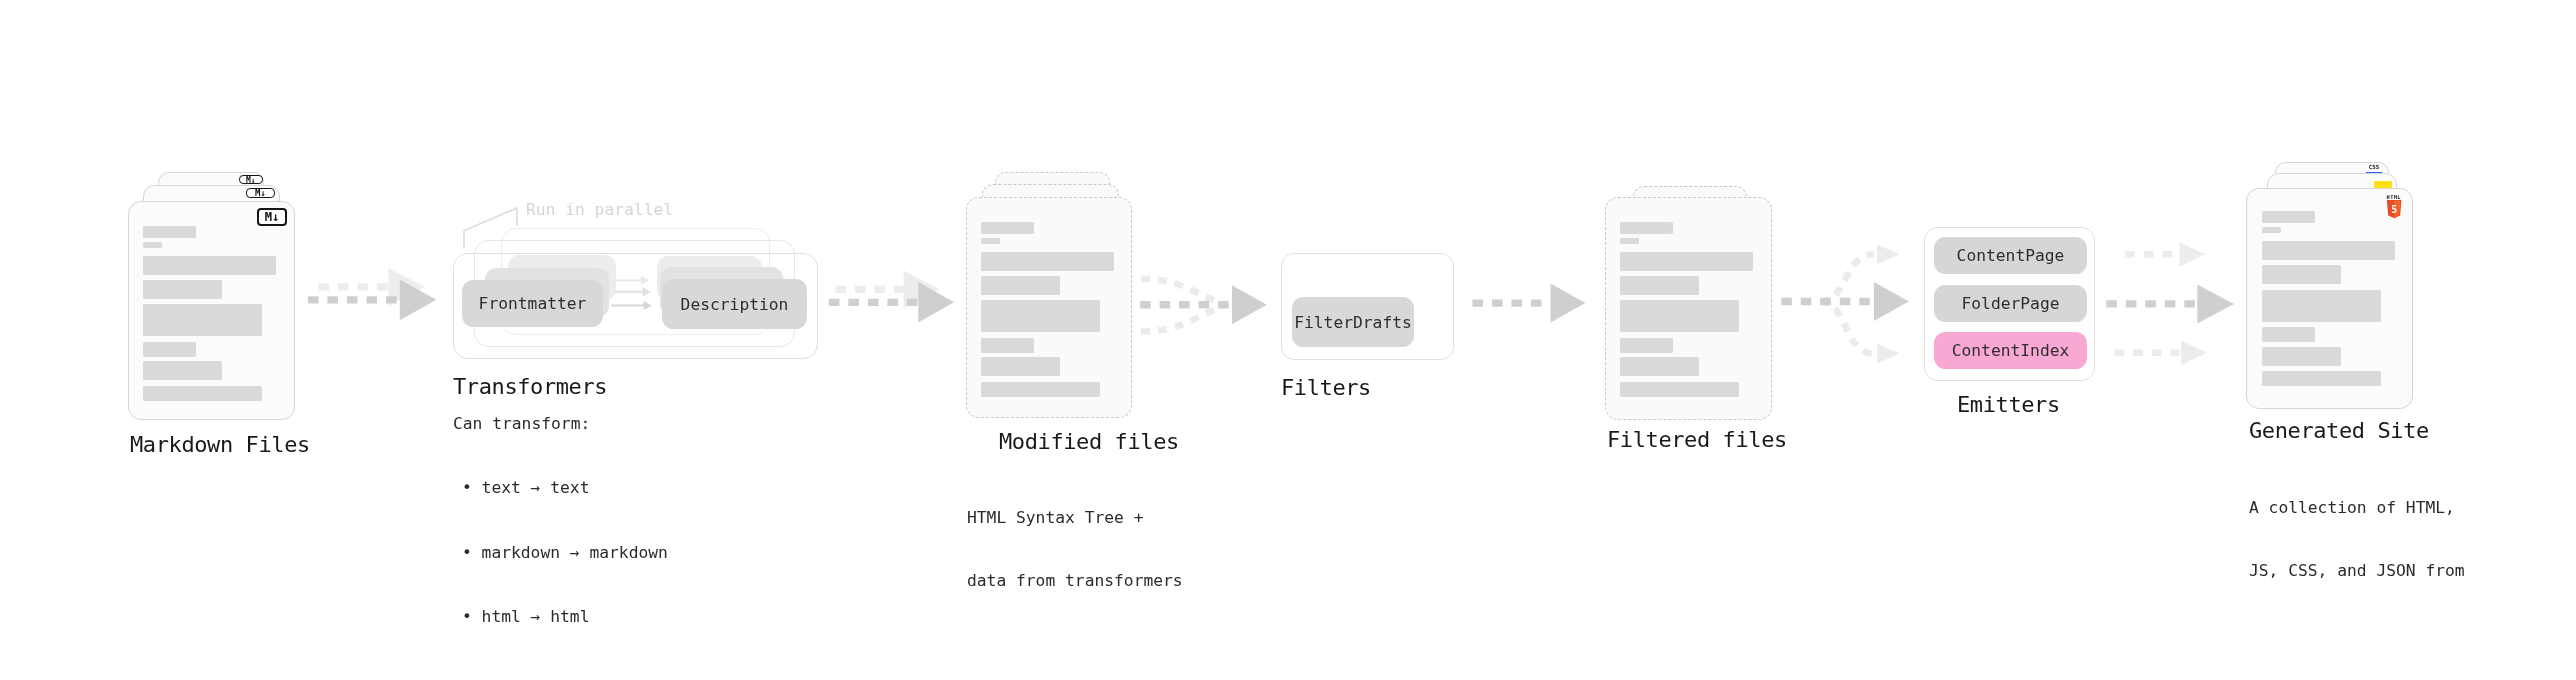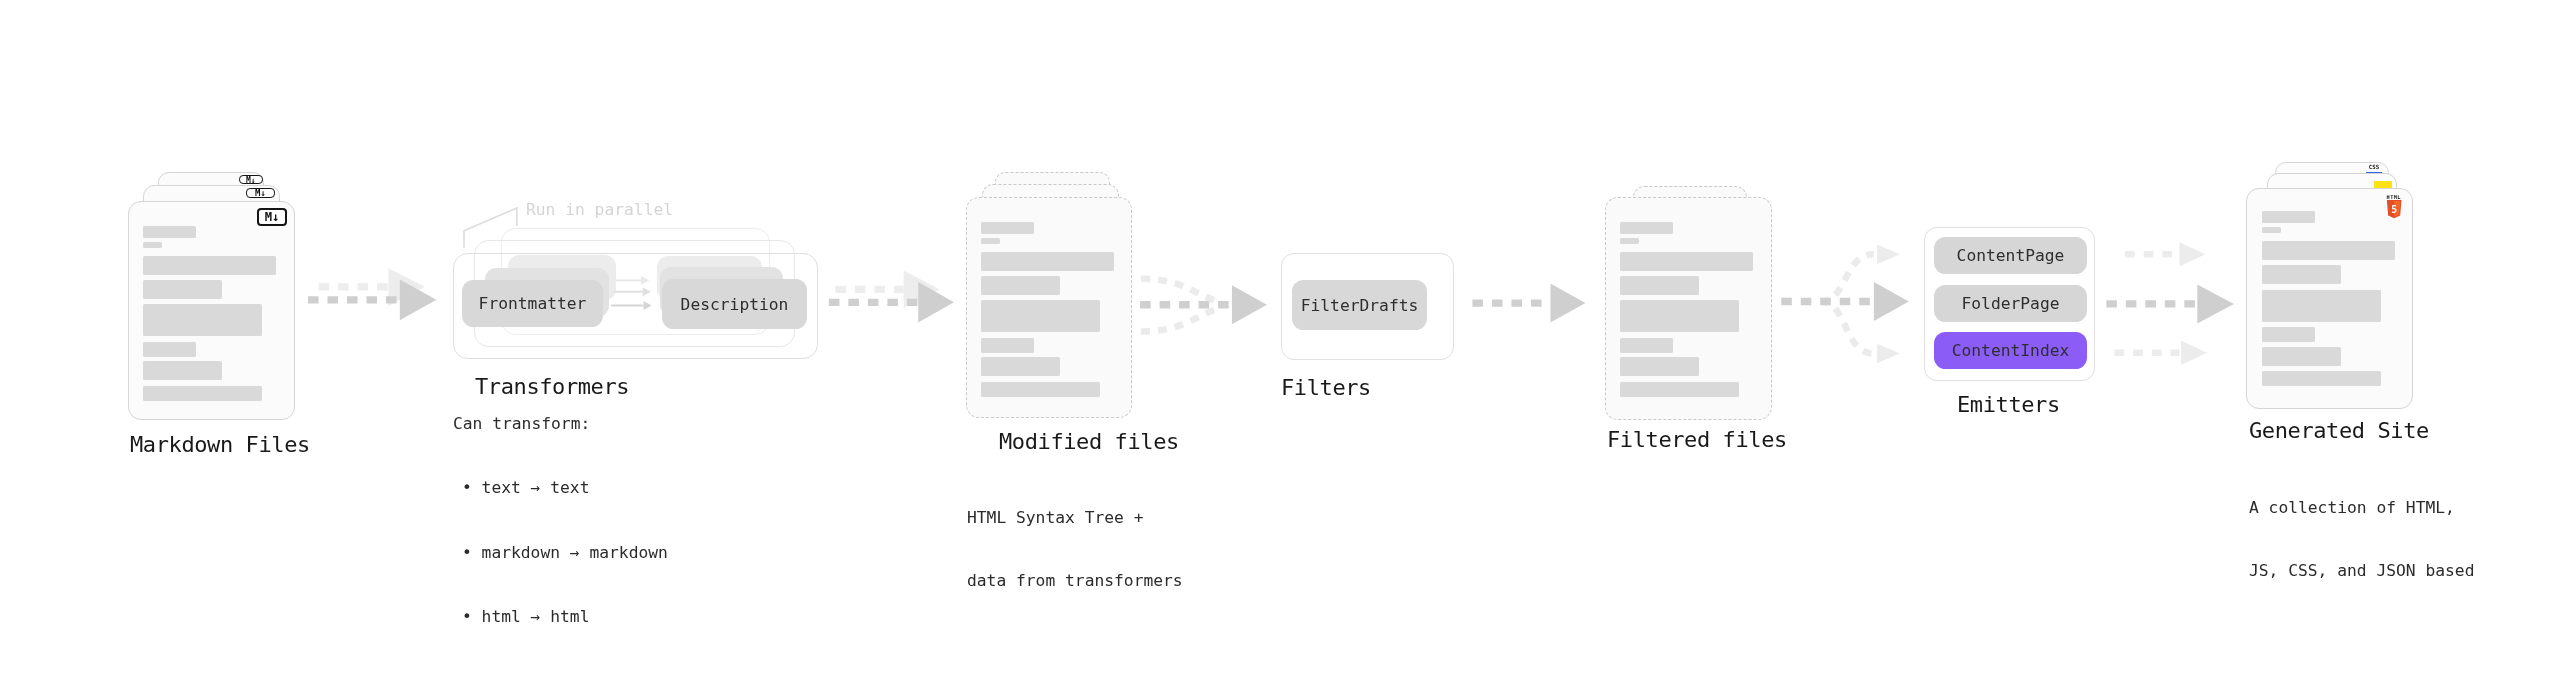--- a/index.html
+++ b/index.html
@@ -59,21 +59,21 @@
   <div class="ghost g2" style="left:508px;top:255px;width:108px;height:45px;"></div>
   <div class="ghost g1" style="left:485px;top:268px;width:124px;height:49px;"></div>
   <div class="btn" style="left:462px;top:280px;width:141px;height:47px;">Frontmatter</div>
 
   <div class="ghost g2" style="left:657px;top:256px;width:105px;height:45px;"></div>
   <div class="ghost g1" style="left:660px;top:267px;width:123px;height:49px;"></div>
   <div class="btn" style="left:662px;top:279px;width:145px;height:50px;">Description</div>
 
   <div class="note-text" style="left:526px;top:200px;">Run in parallel</div>
 
-  <div class="label" style="left:453px;top:374px;margin-left:22px;">Transformers</div>
+  <div class="label" style="left:453px;top:374px;">Transformers</div>
   <div class="body-text" style="left:453px;top:413px;">Can transform:</div>
   <div class="body-text" style="left:462px;top:434px;line-height:21.5px;">
     <div>• text → text</div>
     <div>• markdown → markdown</div>
     <div>• html → html</div>
   </div>
 
   <div class="file-card dashed" style="left:995px;top:172px;width:115px;height:236px;border-radius:10.6px;"></div>
   <div class="file-card dashed" style="left:982px;top:184px;width:137px;height:229px;border-radius:11.4px;"></div>
   <div class="file-card dashed" style="left:966px;top:197px;width:166px;height:221px;">
@@ -86,40 +86,40 @@
     <i class="bar" style="top:159px;height:18.7px;width:79px;"></i>
     <i class="bar" style="top:184px;height:15.4px;width:119px;"></i>
   </div>
   <div class="label" style="left:967px;top:429px;margin-left:32px;">Modified files</div>
   <div class="body-text" style="left:967px;top:465px;">
     <div>HTML Syntax Tree +</div>
     <div>data from transformers</div>
   </div>
 
   <div class="panel" style="left:1281px;top:253px;width:173px;height:107px;"></div>
-  <div class="btn" style="left:1292px;top:280px;width:135px;height:50px;">FilterDrafts</div>
+  <div class="btn" style="left:1292px;top:297px;width:122px;height:50px;">FilterDrafts</div>
   <div class="label" style="left:1281px;top:375px;">Filters</div>
 
   <div class="file-card dashed" style="left:1633px;top:186px;width:114px;height:203px;border-radius:11.4px;"></div>
   <div class="file-card dashed" style="left:1605px;top:197px;width:167px;height:223px;">
     <i class="bar" style="top:23.6px;height:12.2px;width:53px;"></i>
     <i class="bar" style="top:40px;height:5.7px;width:18.7px;"></i>
     <i class="bar" style="top:54px;height:18.7px;width:133px;"></i>
     <i class="bar" style="top:78px;height:18.7px;width:79px;"></i>
     <i class="bar" style="top:102px;height:32px;width:119px;"></i>
     <i class="bar" style="top:140px;height:15.4px;width:53px;"></i>
     <i class="bar" style="top:159px;height:18.7px;width:79px;"></i>
     <i class="bar" style="top:184px;height:15.4px;width:119px;"></i>
   </div>
   <div class="label" style="left:1607px;top:427px;">Filtered files</div>
 
   <div class="panel" style="left:1924px;top:227px;width:171px;height:154px;"></div>
   <div class="btn" style="left:1934px;top:237px;width:153px;height:37px;background:#d6d6d6;">ContentPage</div>
   <div class="btn" style="left:1934px;top:285px;width:153px;height:37px;background:#d6d6d6;">FolderPage</div>
-  <div class="btn" style="left:1934px;top:332px;width:153px;height:37px;background:#8b5cf6;">ContentIndex</div>
+  <div class="btn" style="left:1934px;top:332px;width:153px;height:37px;background:#f9a8d4;">ContentIndex</div>
   <div class="label" style="left:1924px;top:392px;margin-left:33px;">Emitters</div>
 
   <div class="file-card" style="left:2275px;top:162px;width:114px;height:236px;border-radius:10.6px;background:#fcfcfc;">
     <div class="tiny-badge" style="left:89px;top:2.4px;width:18px;">
       <span style="font-size:5.7px;font-weight:bold;color:#141414;line-height:5.7px;">CSS</span>
       <span style="width:15.4px;height:2.4px;background:#2965f1;margin-top:0.8px;"></span>
     </div>
   </div>
   <div class="file-card" style="left:2267px;top:173px;width:130px;height:232px;border-radius:11.4px;background:#fcfcfc;">
     <span style="position:absolute;left:106px;top:6.5px;width:18px;height:7.3px;background:#ffe115;"></span>
@@ -138,21 +138,21 @@
     <i class="bar" style="top:52px;height:18.7px;width:133px;left:15.4px;"></i>
     <i class="bar" style="top:76px;height:18.7px;width:79px;left:15.4px;"></i>
     <i class="bar" style="top:101px;height:32px;width:119px;left:15.4px;"></i>
     <i class="bar" style="top:138px;height:15.4px;width:53px;left:15.4px;"></i>
     <i class="bar" style="top:158px;height:18.7px;width:79px;left:15.4px;"></i>
     <i class="bar" style="top:182px;height:15.4px;width:119px;left:15.4px;"></i>
   </div>
   <div class="label" style="left:2249px;top:418px;">Generated Site</div>
   <div class="body-text" style="left:2249px;top:455px;">
     <div>A collection of HTML,</div>
-    <div>JS, CSS, and JSON based</div>
+    <div>JS, CSS, and JSON from</div>
   </div>
 
   <svg class="overlay" width="2576" height="681" viewBox="0 0 3170 838">
 
     <polyline points="571,305 571,284 636,256 636,278" fill="none" stroke="#dcdcdc" stroke-width="2"></polyline>
 
     <g>
       <line x1="392" y1="353" x2="478" y2="353" stroke="#ededed" stroke-width="9" stroke-dasharray="13 11"></line>
       <polygon points="478,330 523,353 478,377" fill="#ededed"></polygon>
       <line x1="379" y1="369" x2="492" y2="369" stroke="#cfcfcf" stroke-width="9" stroke-dasharray="13 11"></line>

